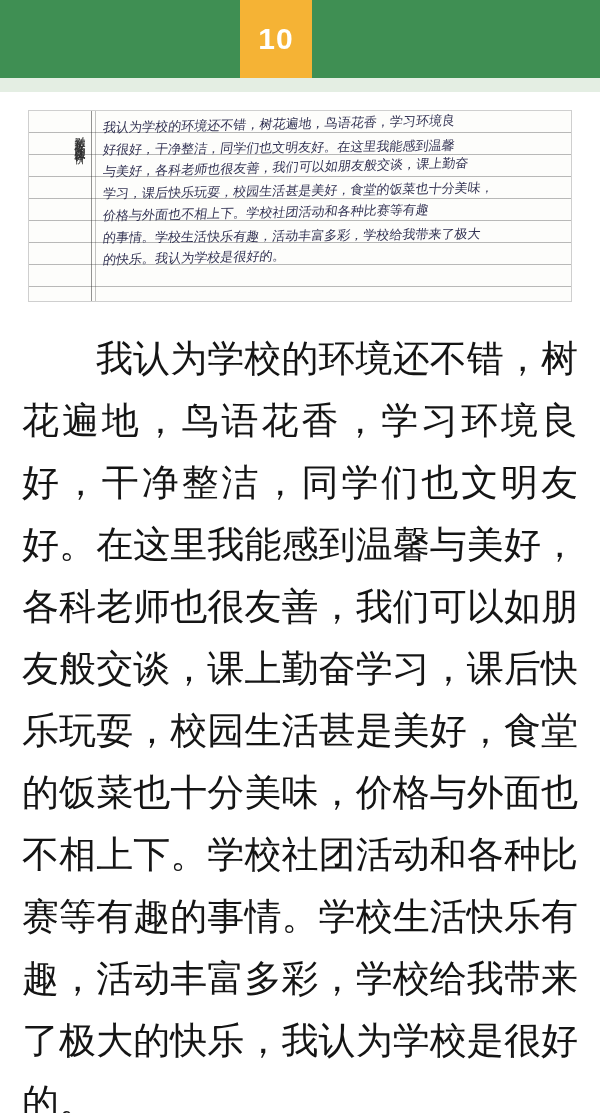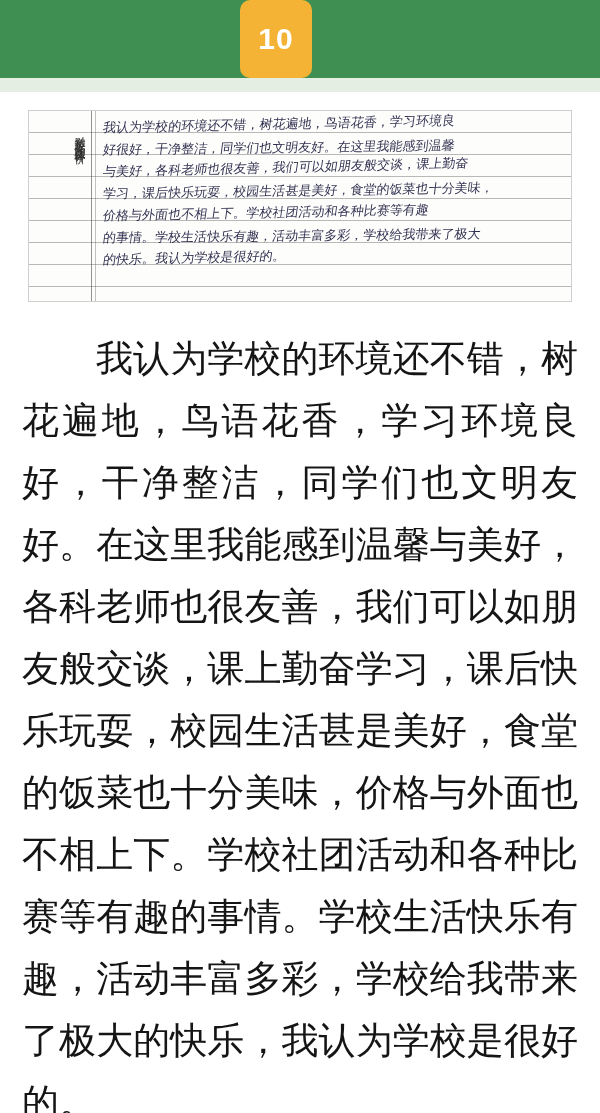--- a/index.html
+++ b/index.html
@@ -26,21 +26,20 @@
   .banner-number-box {
     position: absolute;
     left: 240px;
     top: 0;
     width: 72px;
     height: 78px;
     background: #f5b335;
     display: flex;
     align-items: center;
     justify-content: center;
-    border-radius: 10px;
   }
   .banner-number {
     color: #ffffff;
     font-size: 30px;
     font-weight: bold;
     letter-spacing: 1px;
     line-height: 1;
   }
   .banner-shadow {
     width: 600px;

